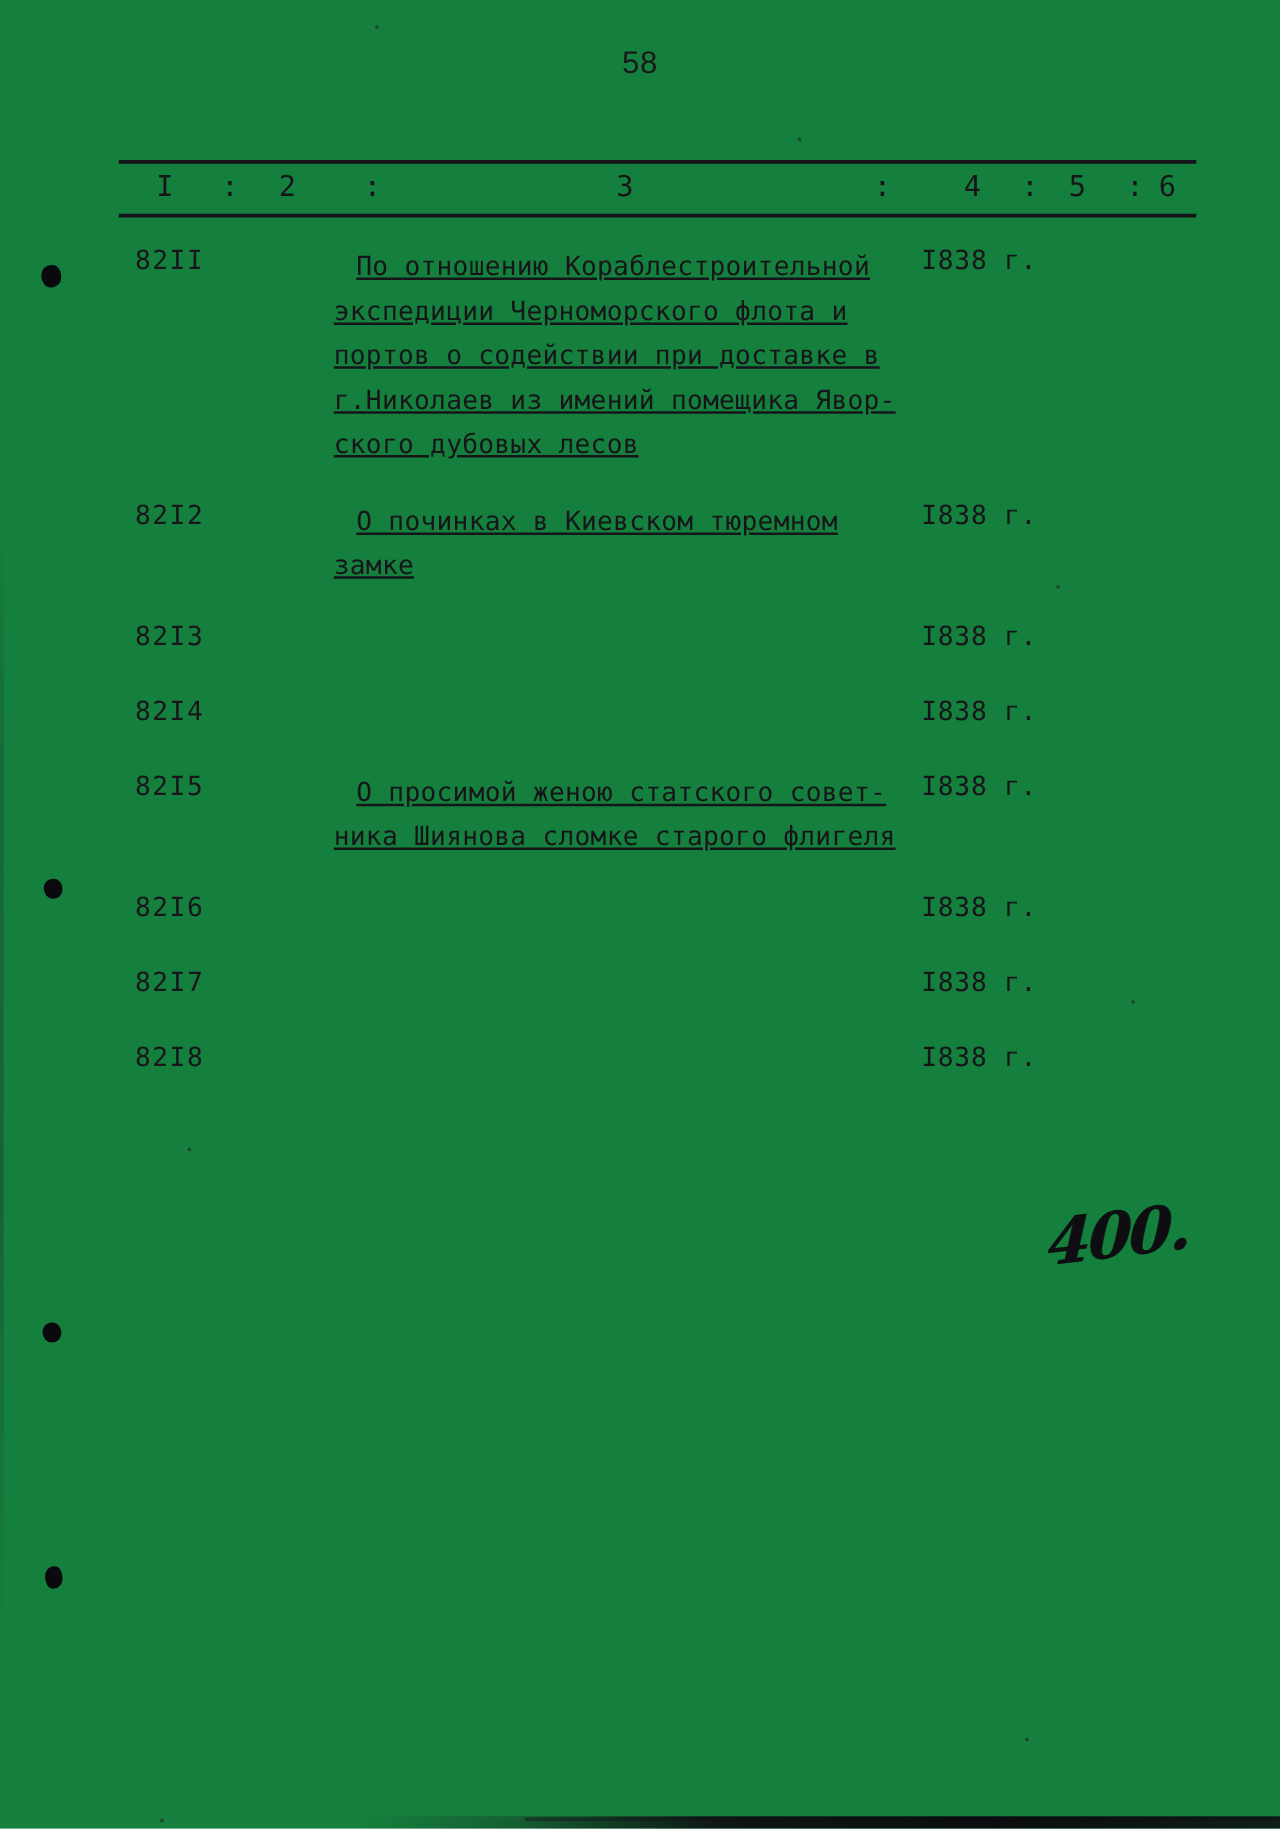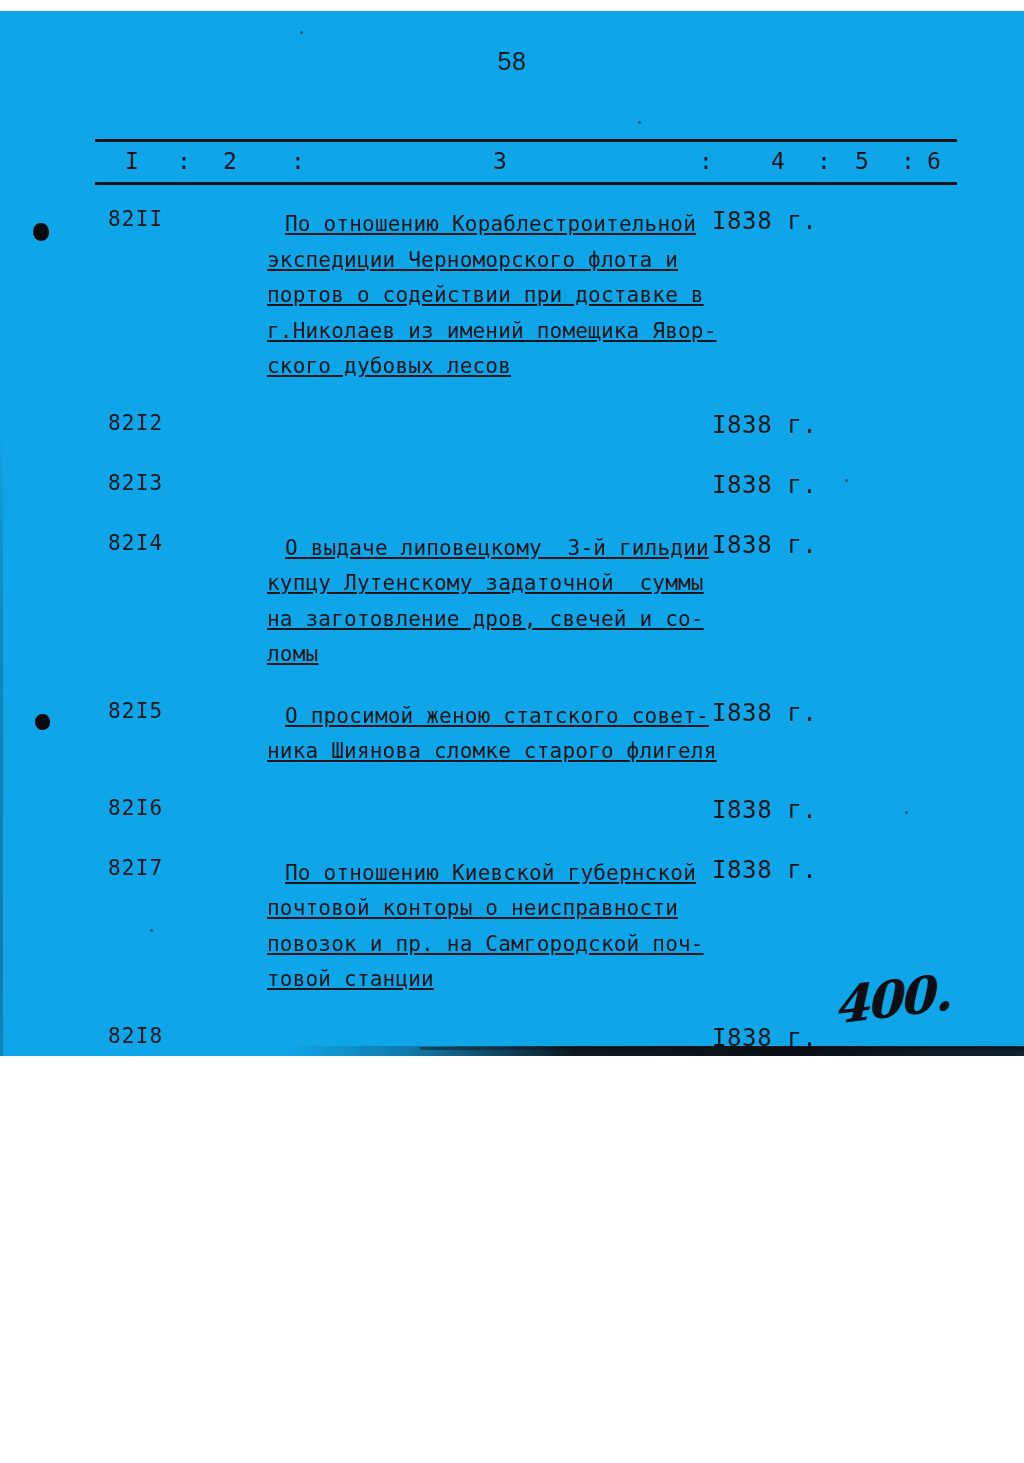--- a/index.html
+++ b/index.html
@@ -8,23 +8,23 @@
     padding: 0;
     background: #ffffff;
   }
   body {
     font-family: "DejaVu Sans Mono", "Liberation Mono", monospace;
   }
 
   .page {
     position: relative;
     width: 1024px;
-    height: 1045px;
-    margin: 11px auto;
-    background: #0ea5e9;
+    height: 1463px;
+    margin: 0 auto;
+    background: #15803d;
     overflow: hidden;
   }
 
   
   .scan-noise {
     position: absolute;
     inset: 0;
     pointer-events: none;
     background:
       radial-gradient(circle at 12% 8%,  rgba(0,0,0,0.020) 0 1px, transparent 2px),
@@ -113,23 +113,23 @@
     font-size: 21px;
     line-height: 35.5px;
     color: #16161a;
     letter-spacing: 0.2px;
     white-space: pre-wrap;
     text-indent: 18px;
     text-decoration: underline;
   }
   .entry-date {
     position: absolute;
-    left: 712px;
+    left: 737px;
     top: 0;
-    font-size: 24px;
+    font-size: 21px;
     color: #16161a;
     letter-spacing: 0.6px;
     white-space: pre;
   }
 
   
   .handnote {
     position: absolute;
     font-family: "DejaVu Serif", "Liberation Serif", serif;
     font-style: italic;
@@ -226,60 +226,54 @@
 экспедиции Черноморского флота и
 портов о содействии при доставке в
 г.Николаев из имений помещика Явор-
 ского дубовых лесов</div>
           <div class="entry-date">I838 г.</div>
         </div>
       </div>
       <div class="entry">
         <div class="entry-inner">
           <div class="entry-number">82I2</div>
+          <div class="entry-body">О починках в Киевском тюремном
+замке</div>
           <div class="entry-date">I838 г.</div>
         </div>
       </div>
       <div class="entry">
         <div class="entry-inner">
           <div class="entry-number">82I3</div>
           <div class="entry-date">I838 г.</div>
         </div>
       </div>
       <div class="entry">
         <div class="entry-inner">
           <div class="entry-number">82I4</div>
-          <div class="entry-body">О выдаче липовецкому  3-й гильдии
-купцу Лутенскому задаточной  суммы
-на заготовление дров, свечей и со-
-ломы</div>
           <div class="entry-date">I838 г.</div>
         </div>
       </div>
       <div class="entry">
         <div class="entry-inner">
           <div class="entry-number">82I5</div>
           <div class="entry-body">О просимой женою статского совет-
 ника Шиянова сломке старого флигеля</div>
           <div class="entry-date">I838 г.</div>
         </div>
       </div>
       <div class="entry">
         <div class="entry-inner">
           <div class="entry-number">82I6</div>
           <div class="entry-date">I838 г.</div>
         </div>
       </div>
       <div class="entry">
         <div class="entry-inner">
           <div class="entry-number">82I7</div>
-          <div class="entry-body">По отношению Киевской губернской
-почтовой конторы о неисправности
-повозок и пр. на Самгородской поч-
-товой станции</div>
           <div class="entry-date">I838 г.</div>
         </div>
       </div>
       <div class="entry">
         <div class="entry-inner">
           <div class="entry-number">82I8</div>
           <div class="entry-date">I838 г.</div>
         </div>
       </div>
     </div>

